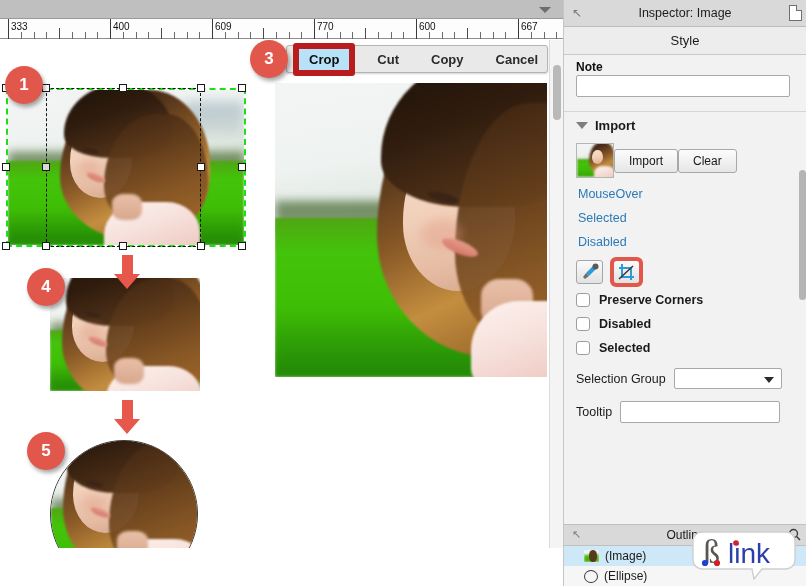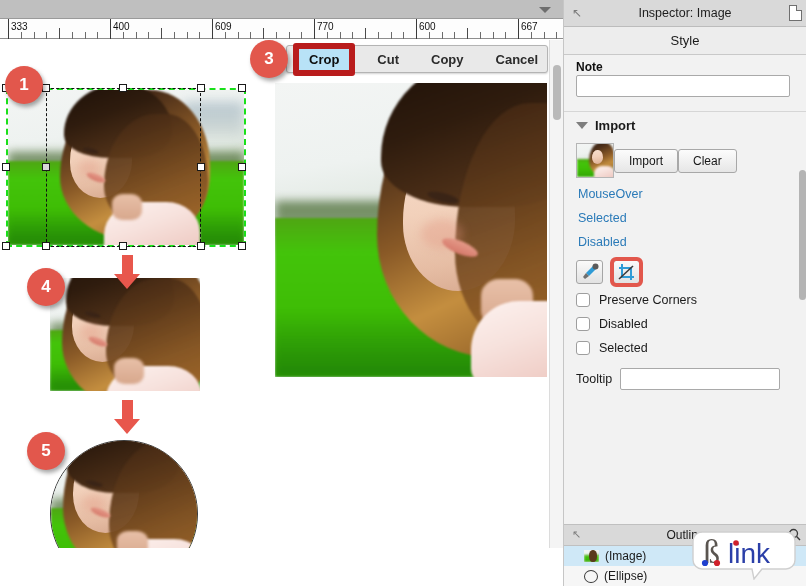--- a/index.html
+++ b/index.html
@@ -202,21 +202,21 @@
   }
   .sect-title { font-size:13px; font-weight:bold; }
 
   .btn {
     background:linear-gradient(180deg,#fcfcfc,#e6e6e6);
     border:1px solid #a8a8a8; border-radius:3px;
     font-size:12px; color:#171717; padding:4px 14px;
   }
   .link { color:#2a7ab8; font-size:12.5px; padding:5px 0 5px 14px; }
 
-  .chkrow { display:flex; align-items:center; gap:9px; padding:5px 12px; }
+  .chkrow { display:flex; align-items:center; gap:9px; padding:5px 12px;font-weight:bold; }
   .chk {
     width:14px;height:14px;background:#fff;border:1px solid #9e9e9e;border-radius:3px;
   }
   .chklabel { font-size:12.5px; }
 
   .icon-btn {
     width:27px;height:24px; background:linear-gradient(180deg,#fafafa,#e2e2e2);
     border:1px solid #a5a5a5; border-radius:3px; position:relative;
   }
   .icon-btn.hl { outline:4px solid #e2574c; outline-offset:-1px; }
@@ -496,20 +496,26 @@
     </div>
     <div class="chkrow">
       <span class="chk"></span>
       <span class="chklabel">Disabled</span>
     </div>
     <div class="chkrow">
       <span class="chk"></span>
       <span class="chklabel">Selected</span>
     </div>
 
+    <div style="display:flex;align-items:center;gap:8px;padding:8px 12px 4px 12px;">
+      <span style="font-size:12.5px;">Selection Group</span>
+      <div class="selectbox" style="width:108px;">
+        <span class="dn"></span>
+      </div>
+    </div>
 
     <div style="display:flex;align-items:center;gap:8px;padding:8px 12px 4px 12px;">
       <span style="font-size:12.5px;">Tooltip</span>
       <div class="txtinput" style="width:160px;"></div>
     </div>
   </div>
 
   <div style="position:absolute;right:0;top:170px;width:7px;height:130px;background:#b4b4b4;border-radius:4px;"></div>
 
   <div id="outline-panel">

